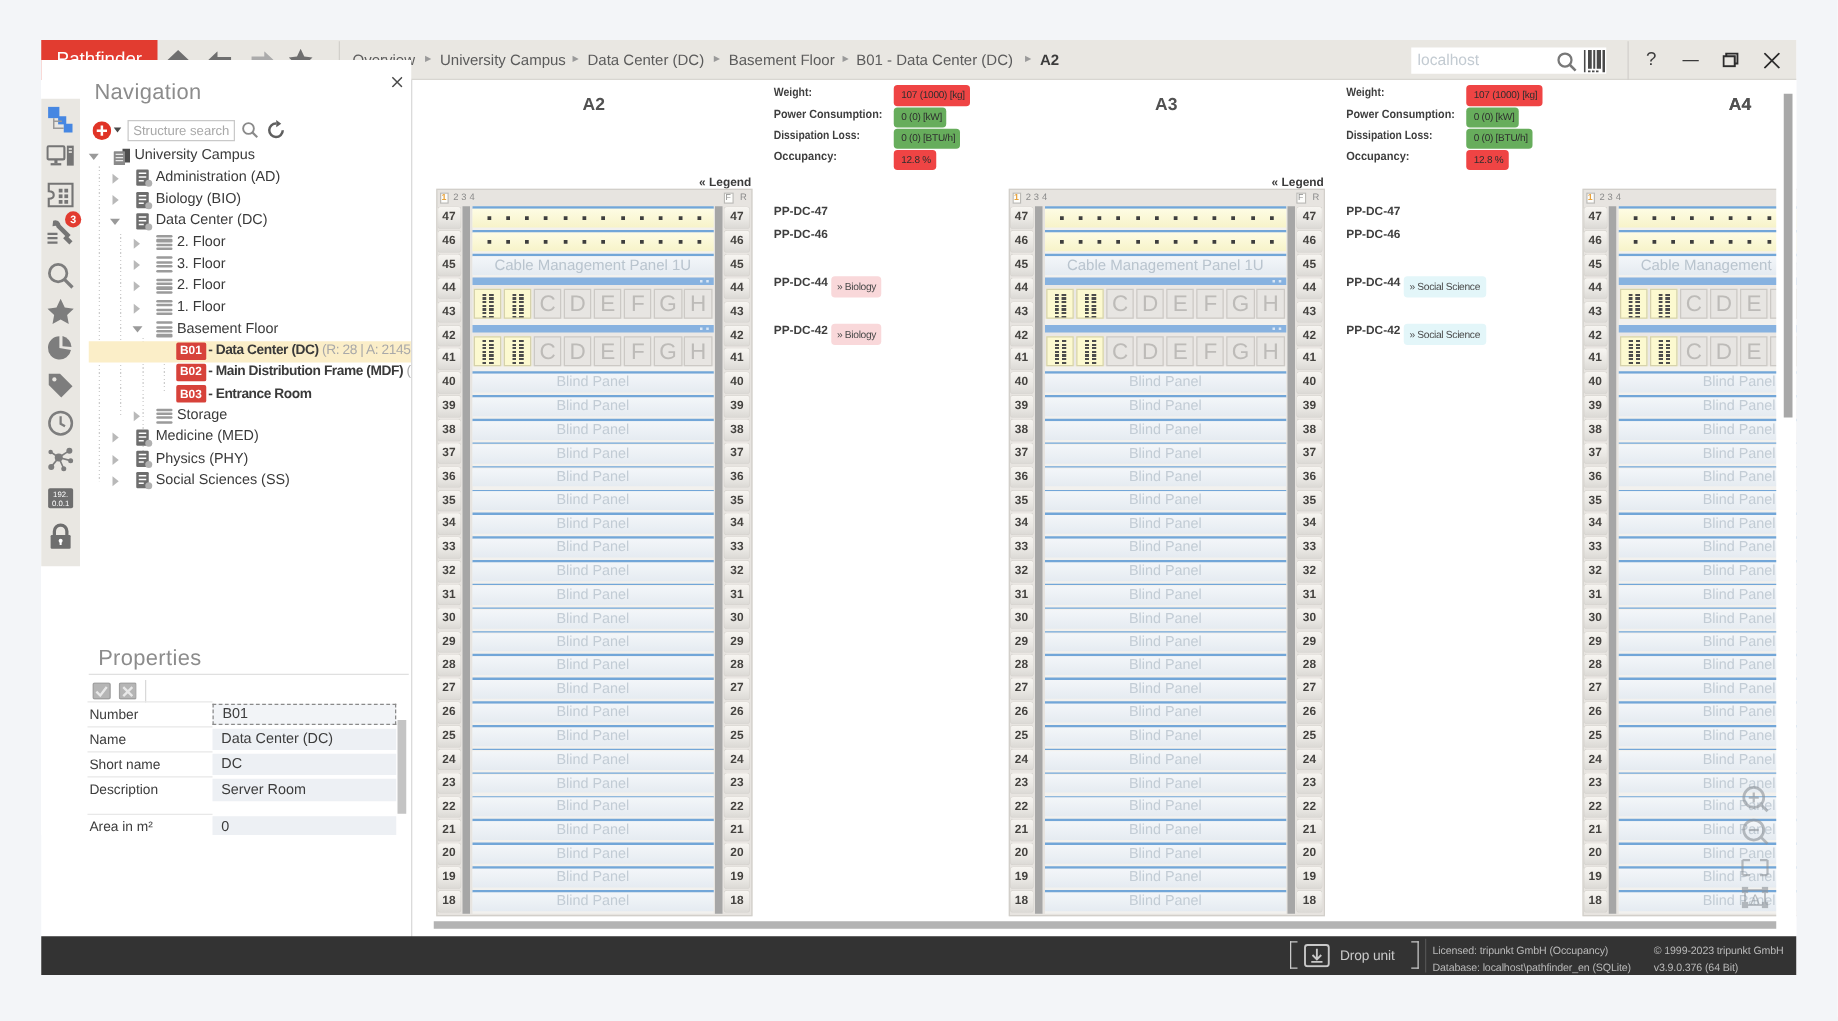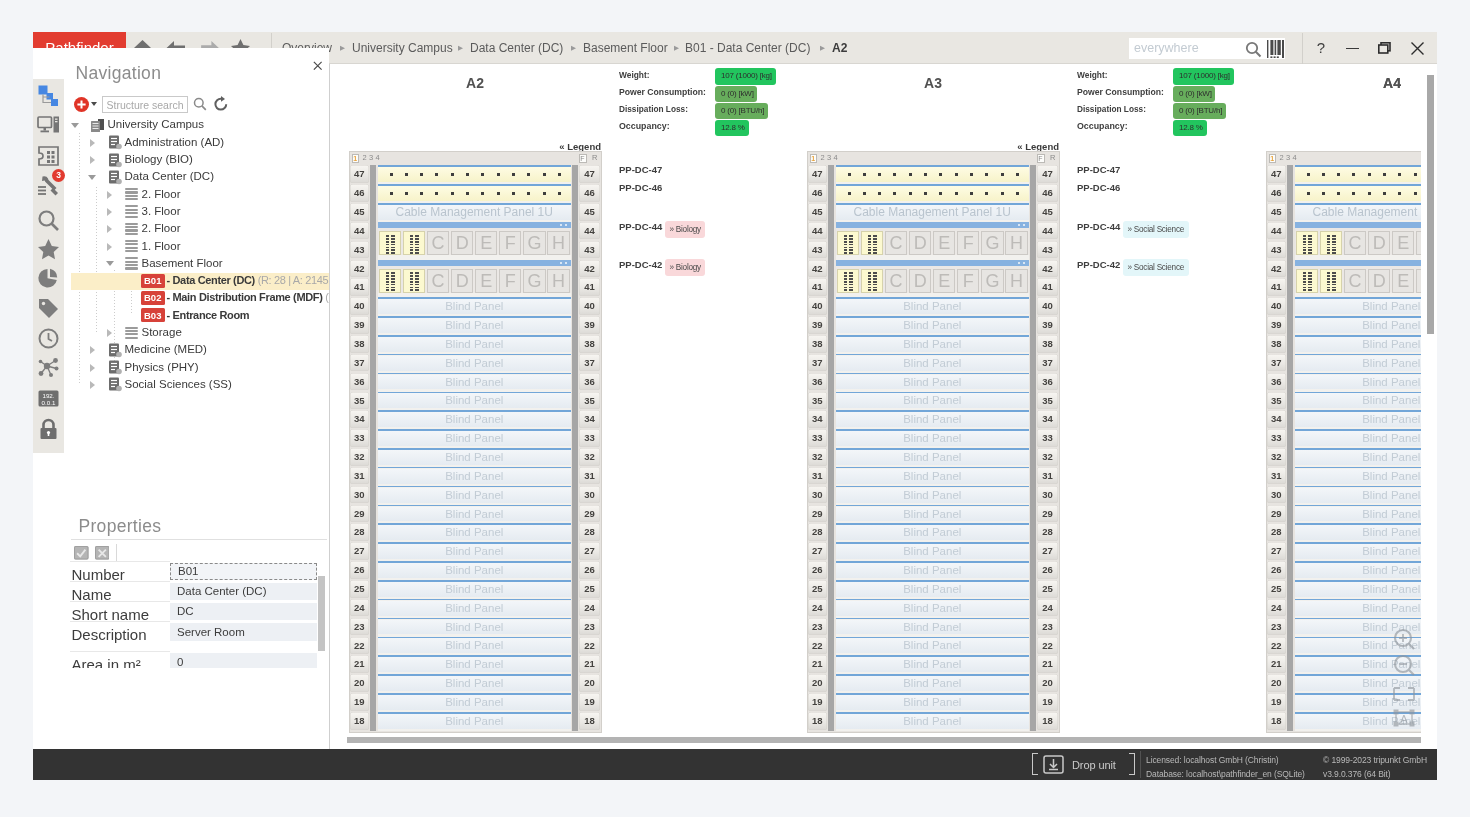--- a/index.html
+++ b/index.html
@@ -43,27 +43,27 @@
   text-align:center;font-size:18px;line-height:23px;color:#bdbbb8}
 .swy{background:#fcf9d0;border:1px solid #d6d2ab}
 .ports{top:2.5px;width:8.5px;height:19.2px;
   background:linear-gradient(to right,rgba(0,0,0,0) 0,rgba(0,0,0,0) 3.1px,#fcf9d0 3.1px,#fcf9d0 5.4px,rgba(0,0,0,0) 5.4px),
   repeating-linear-gradient(#4c4c4c 0,#4c4c4c 1.8px,rgba(0,0,0,0) 1.8px,rgba(0,0,0,0) 2.9px)}
 .rtitle{width:252px;text-align:center;font-size:14px;font-weight:bold;color:#515151}
 .legend{width:252px;text-align:right;font-size:9.5px;font-weight:bold;color:#3a3a3a}
 .slab{font-size:9.5px;font-weight:bold;color:#3e3e3e;white-space:nowrap}
 .gbadge{border-radius:3px;font-size:8px;letter-spacing:-.2px;color:#2e2e2e;padding-left:6px;line-height:16.5px;
   white-space:nowrap}
-.g1{background:#22c55e}
+.g1{background:#ef4444}
 .g2{background:#67ad5c}
 .lbadge{border-radius:3px;font-size:8.2px;letter-spacing:-.25px;color:#4a4a4a;padding:0 4.5px;line-height:17px;
   white-space:nowrap}
 .pink{background:#f9d8da}
 .cyan{background:#e3f6f9}
-.plab{font-size:15px;color:#3c3c3c;white-space:nowrap}
+.plab{font-size:11px;color:#3c3c3c;white-space:nowrap}
 .pcell{left:137px;width:147px;height:17.5px;background:#edf0f4;font-size:11.5px;color:#3c3c3c;
   padding:2.5px 0 0 7px;white-space:nowrap;overflow:hidden}
 .hline{height:1px;background:#e8e8e8}
 .bbar{left:0;top:716.5px;width:1404px;height:31.5px;background:#333333}
 .bbtxt{font-size:8.5px;letter-spacing:-.1px;color:#b9b9b9;white-space:nowrap}
 .tabnum{font-size:7.5px;color:#8a8a8a}
 </style></head>
 <body>
 <div class="a win"></div>
 <div class="a" style="left:33px;top:32px;width:1404px;height:748px">
@@ -88,21 +88,21 @@
     <div class="a crumb" style="left:437px;top:0;">Data Center (DC)</div>
     <div class="a crumb" style="left:550px;top:0;">Basement Floor</div>
     <div class="a crumb" style="left:652px;top:0;">B01 - Data Center (DC)</div>
     <div class="a crumb" style="left:799px;top:0;font-weight:bold;color:#3c3c3c;">A2</div>
     <div class="a crumbsep" style="left:307px;top:0">▶</div>
     <div class="a crumbsep" style="left:425px;top:0">▶</div>
     <div class="a crumbsep" style="left:538px;top:0">▶</div>
     <div class="a crumbsep" style="left:641px;top:0">▶</div>
     <div class="a crumbsep" style="left:787px;top:0">▶</div>
     <div class="a sbox">
-      <span>everywhere</span>
+      <span>localhost</span>
     </div>
     <svg class="a" style="left:1212px;top:9px" width="17" height="17" viewBox="0 0 17 17">
 <circle cx="7" cy="7" r="5.2" fill="none" stroke="#787878" stroke-width="1.8"></circle>
 <line x1="10.8" y1="10.8" x2="15.5" y2="15.5" stroke="#787878" stroke-width="2"></line>
     </svg>
     <svg class="a" style="left:1234px;top:8px" width="17" height="18" viewBox="0 0 17 18">
 <g fill="#4a4a4a">
         <rect x="0" y="0" width="1.4" height="18"></rect>
         <rect x="3.4" y="0" width="3" height="15"></rect>
 <rect x="7.6" y="0" width="1.6" height="15"></rect>
@@ -962,17 +962,17 @@
     <div class="a bbar">
       <div class="a " style="left:999px;top:4.5px;width:6px;height:22px;border:1.6px solid #c9c9c9;border-right:none"></div>
       <div class="a " style="left:1096px;top:4.5px;width:6px;height:22px;border:1.6px solid #c9c9c9;border-left:none"></div>
       <svg class="a" style="left:1010px;top:6px" width="21" height="19" viewBox="0 0 21 19">
 <rect x="1" y="1" width="19" height="17" rx="2" fill="none" stroke="#c9c9c9" stroke-width="1.5"></rect>
 <path d="M10.5 4 V12 M7 9 L10.5 12.5 L14 9" stroke="#c9c9c9" stroke-width="1.5" fill="none"></path>
 <path d="M6 14.5 H15" stroke="#c9c9c9" stroke-width="1.5"></path>
       </svg>
       <div class="a bbtxt" style="left:1039px;top:10px;font-size:11px;color:#cacaca">Drop unit</div>
       <div class="a " style="left:1107px;top:2px;width:1px;height:27.5px;background:#525252"></div>
-      <div class="a bbtxt" style="left:1113px;top:6.3px">Licensed: localhost GmbH (Christin)</div>
+      <div class="a bbtxt" style="left:1113px;top:6.3px">Licensed: tripunkt GmbH (Occupancy)</div>
       <div class="a bbtxt" style="left:1113px;top:20.6px">Database: localhost\pathfinder_en (SQLite)</div>
       <div class="a bbtxt" style="left:1290px;top:6.3px">© 1999-2023 tripunkt GmbH</div>
       <div class="a bbtxt" style="left:1290px;top:20.6px">v3.9.0.376 (64 Bit)</div>
     </div>
   </div>
 </body></html>

